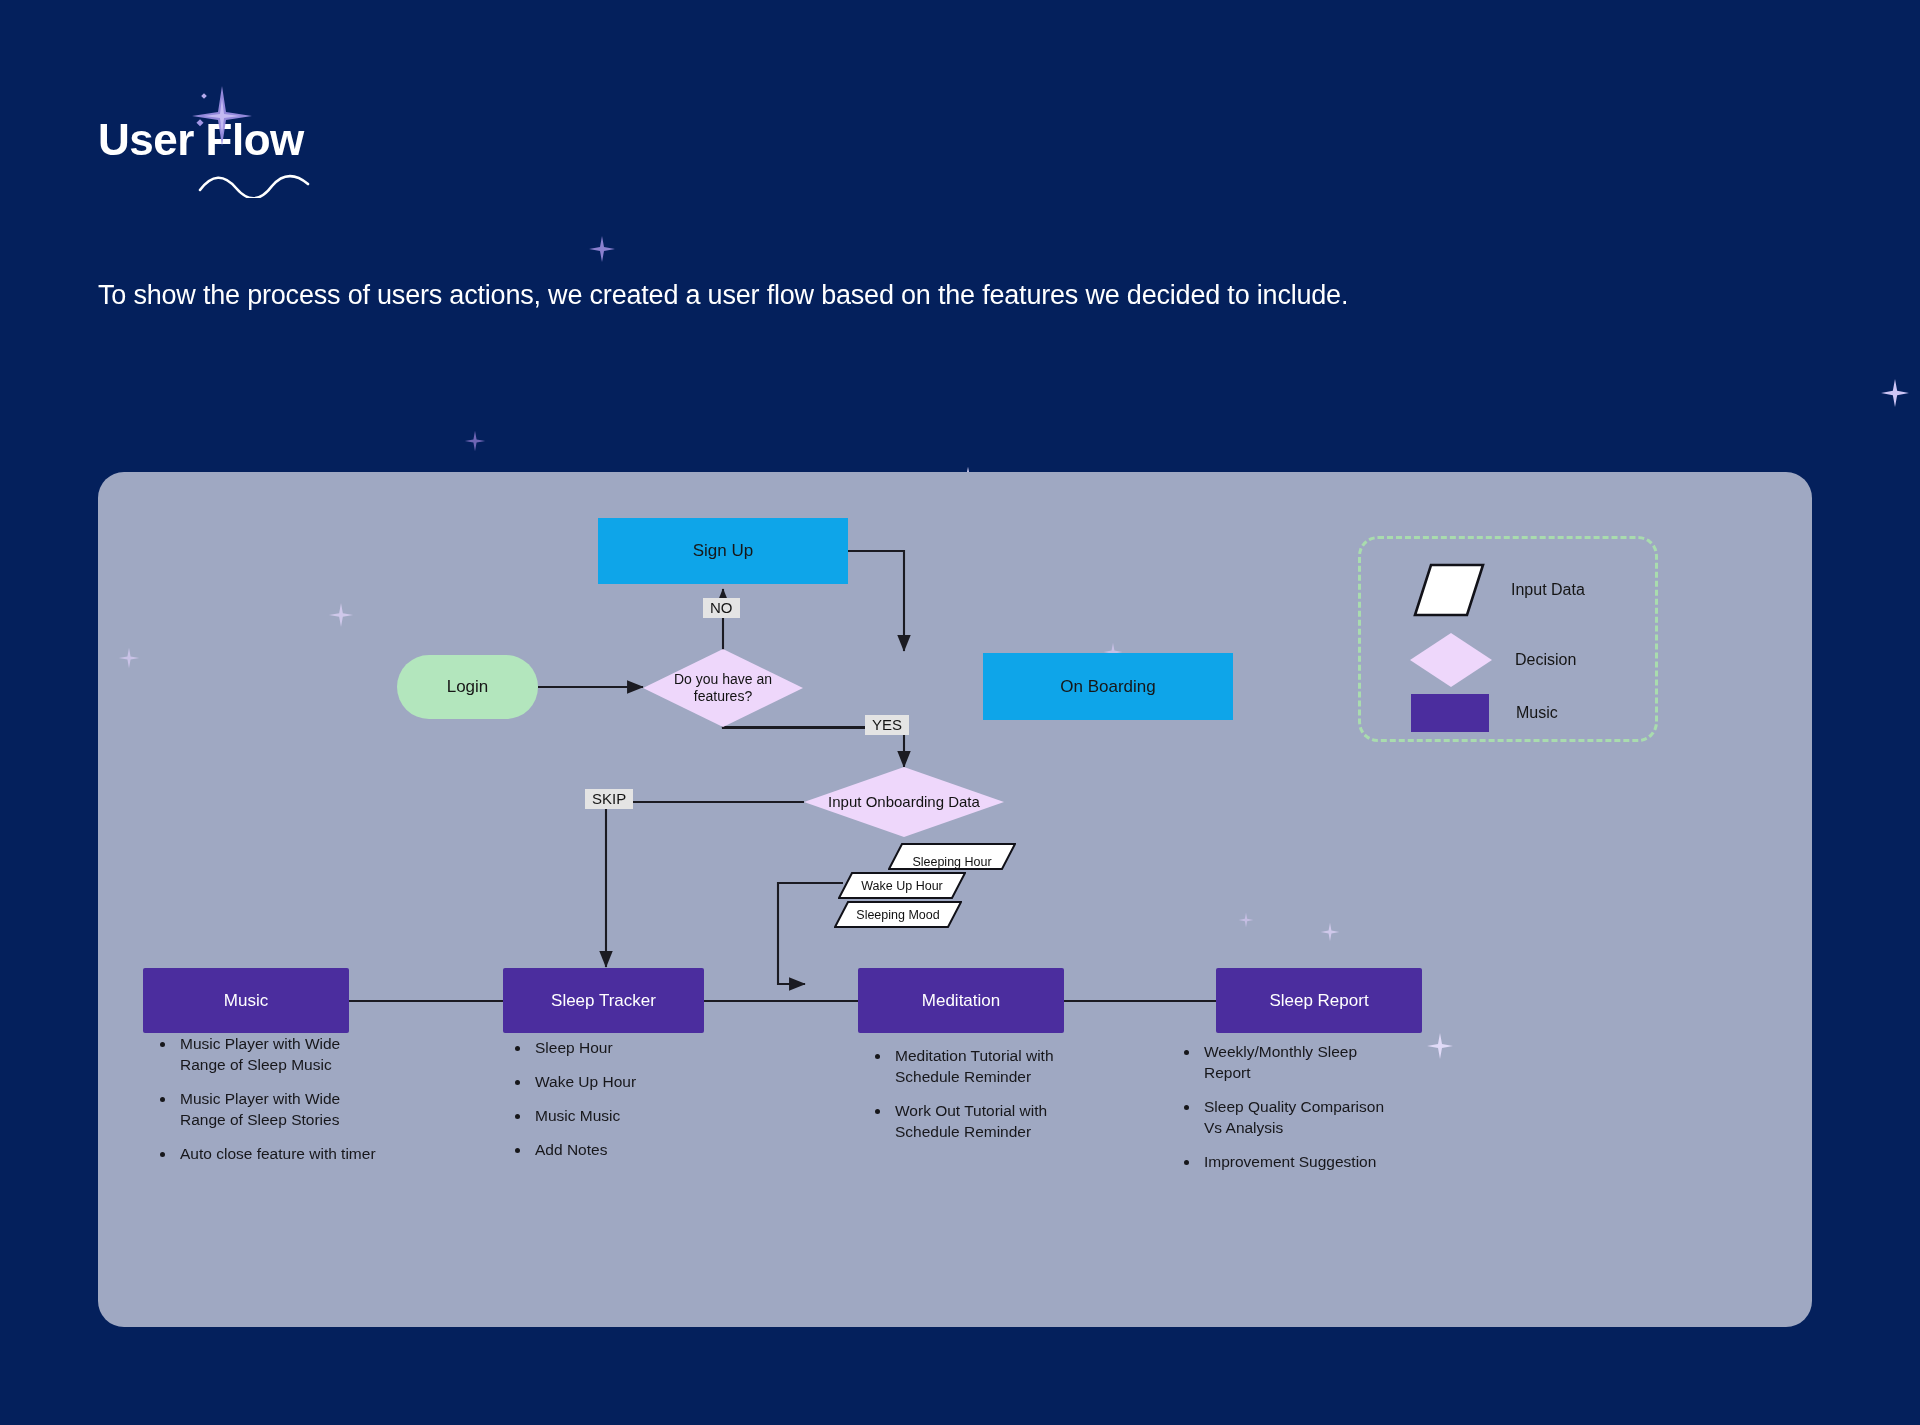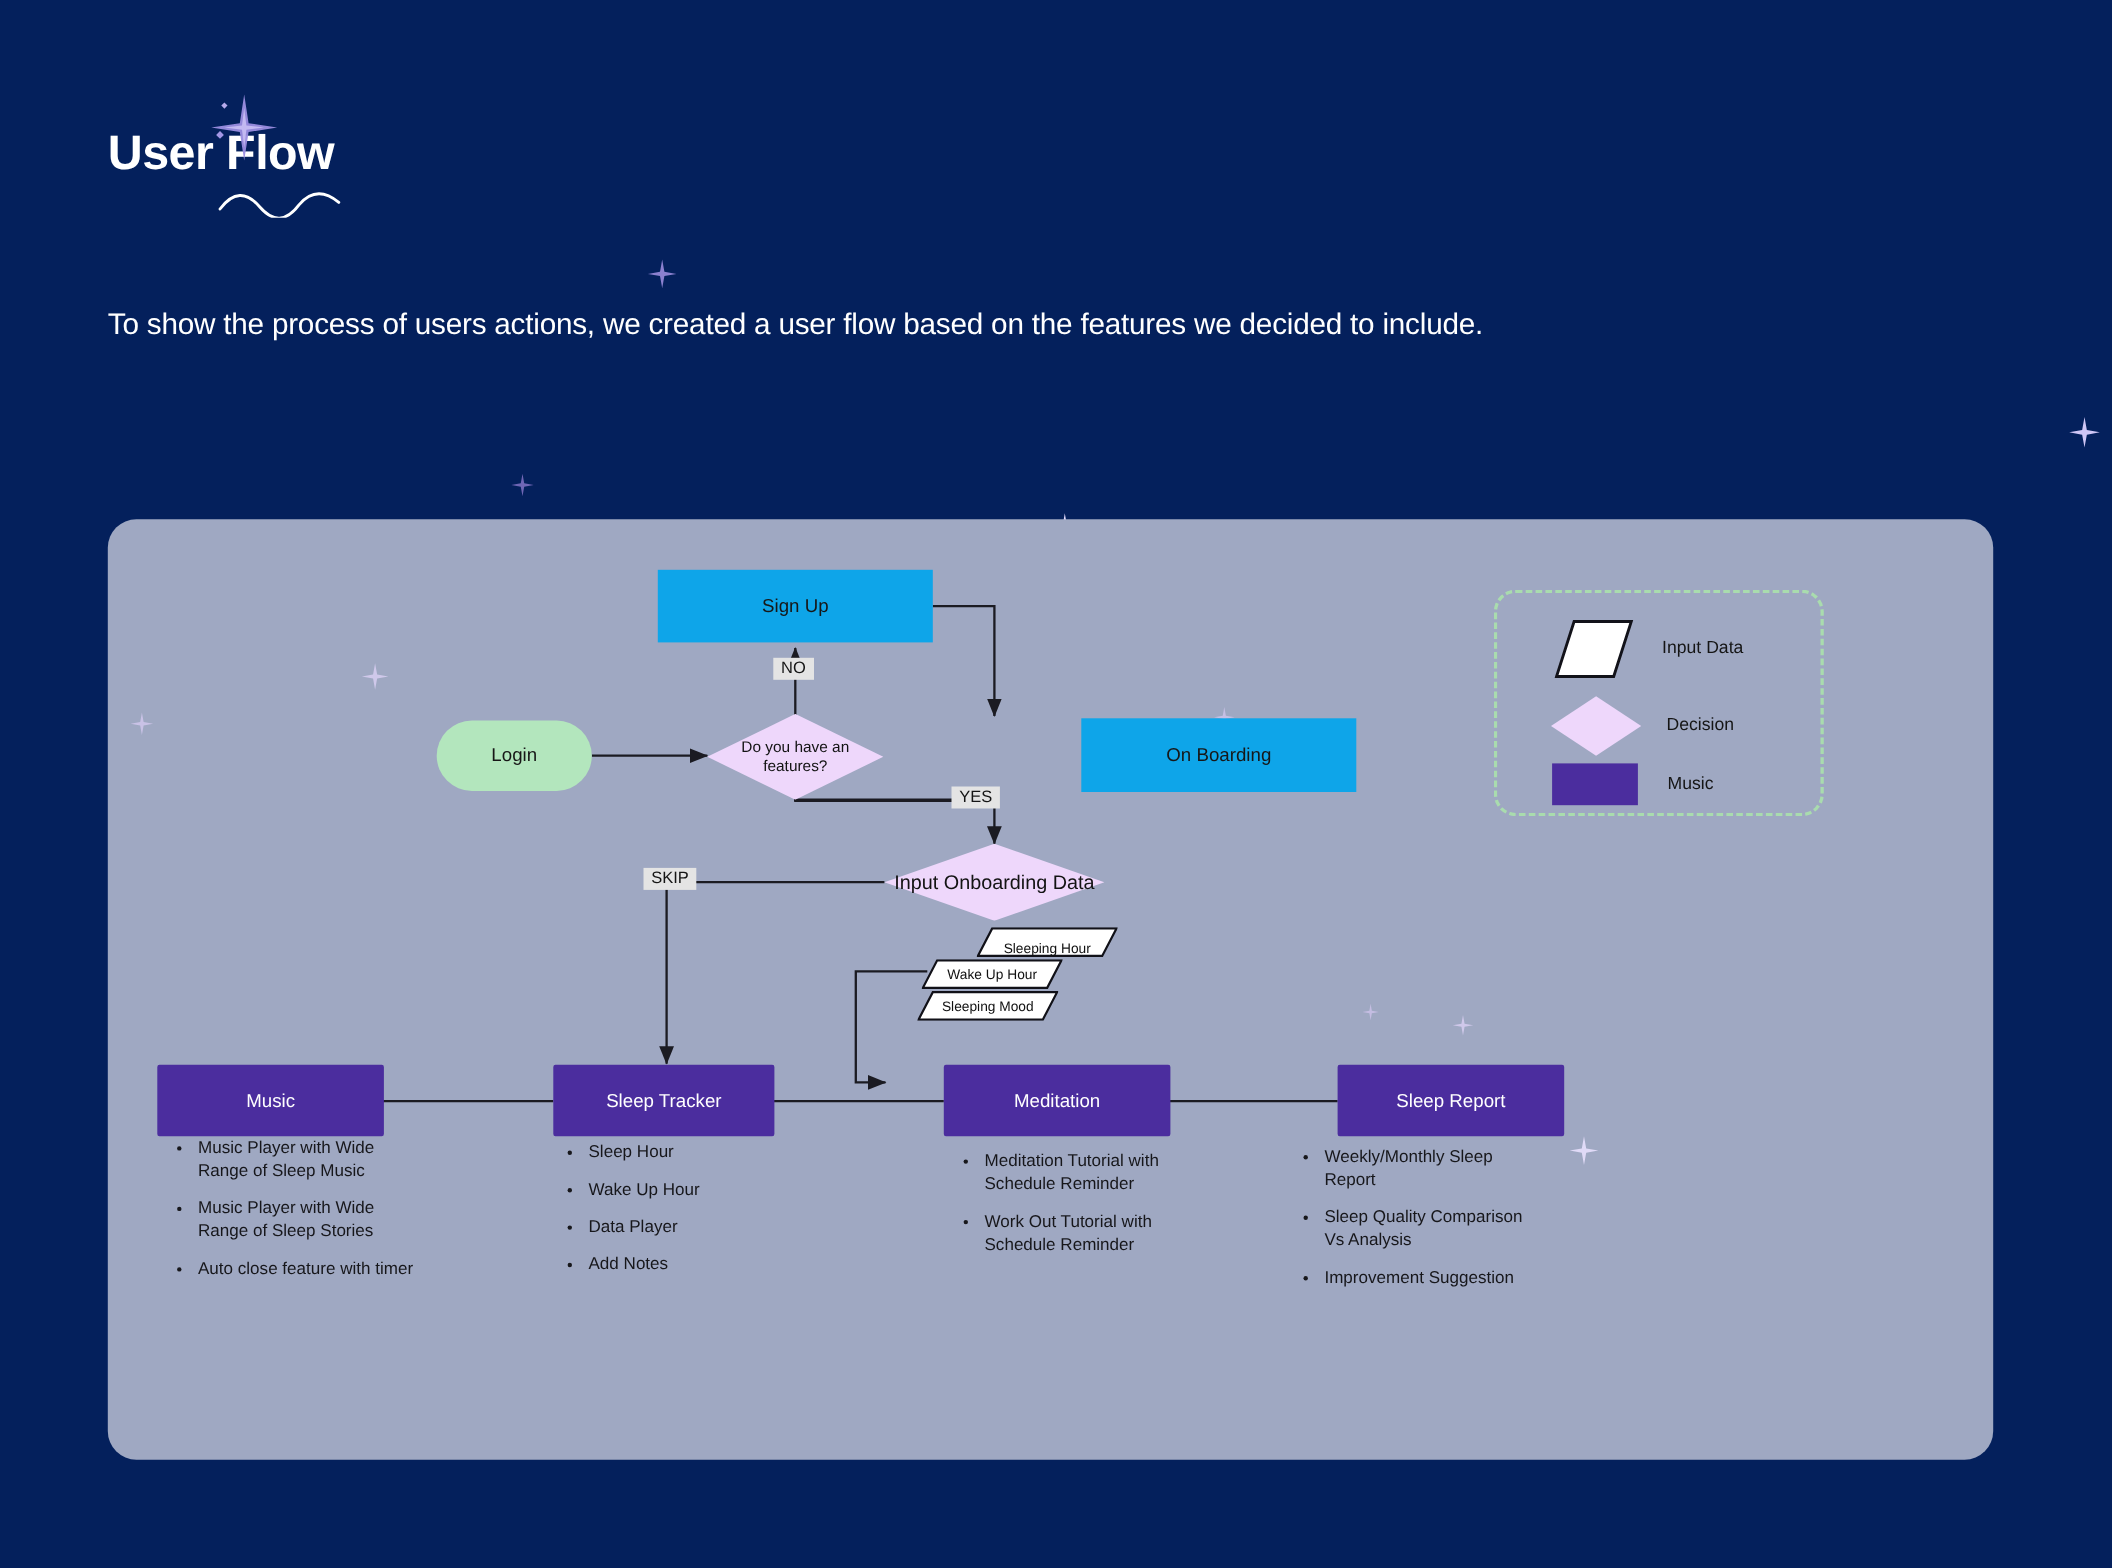--- a/index.html
+++ b/index.html
@@ -196,21 +196,21 @@
     </div>
 
     <div class="node node-process" style="left:885px; top:181px; width:250px; height:67px;">
       <span>On Boarding</span>
     </div>
 
     <div class="diamond-wrap" style="left:706px; top:295px; width:200px; height:70px;">
       <svg width="200" height="70" viewBox="0 0 200 70">
         <polygon points="100,0 200,35 100,70 0,35" fill="#eed7fb"></polygon>
       </svg>
-      <div class="diamond-label" style="font-size:18px;">Input Onboarding Data</div>
+      <div class="diamond-label" style="font-size:15px;">Input Onboarding Data</div>
     </div>
 
     <div class="para-wrap" style="left:790px; top:371px; width:128px; height:38px;">
       <svg width="128" height="27" viewBox="0 0 128 27">
         <polygon points="14,1 127,1 114,26 1,26" fill="#ffffff" stroke="#111118" stroke-width="2"></polygon>
       </svg>
       <div class="para-label">Sleeping Hour</div>
     </div>
 
     <div class="para-wrap" style="left:740px; top:400px; width:128px; height:27px;">
@@ -249,21 +249,21 @@
 
     <ul class="feature-list" style="left:60px; top:562px; width:230px;">
       <li>Music Player with Wide Range of Sleep Music</li>
       <li>Music Player with Wide Range of Sleep Stories</li>
       <li>Auto close feature with timer</li>
     </ul>
 
     <ul class="feature-list" style="left:415px; top:566px; width:230px;">
       <li>Sleep Hour</li>
       <li>Wake Up Hour</li>
-      <li>Data Player</li>
+      <li>Music Music</li>
       <li>Add Notes</li>
     </ul>
 
     <ul class="feature-list" style="left:775px; top:574px; width:215px;">
       <li>Meditation Tutorial with Schedule Reminder</li>
       <li>Work Out Tutorial with Schedule Reminder</li>
     </ul>
 
     <ul class="feature-list" style="left:1084px; top:570px; width:215px;">
       <li>Weekly/Monthly Sleep Report</li>

